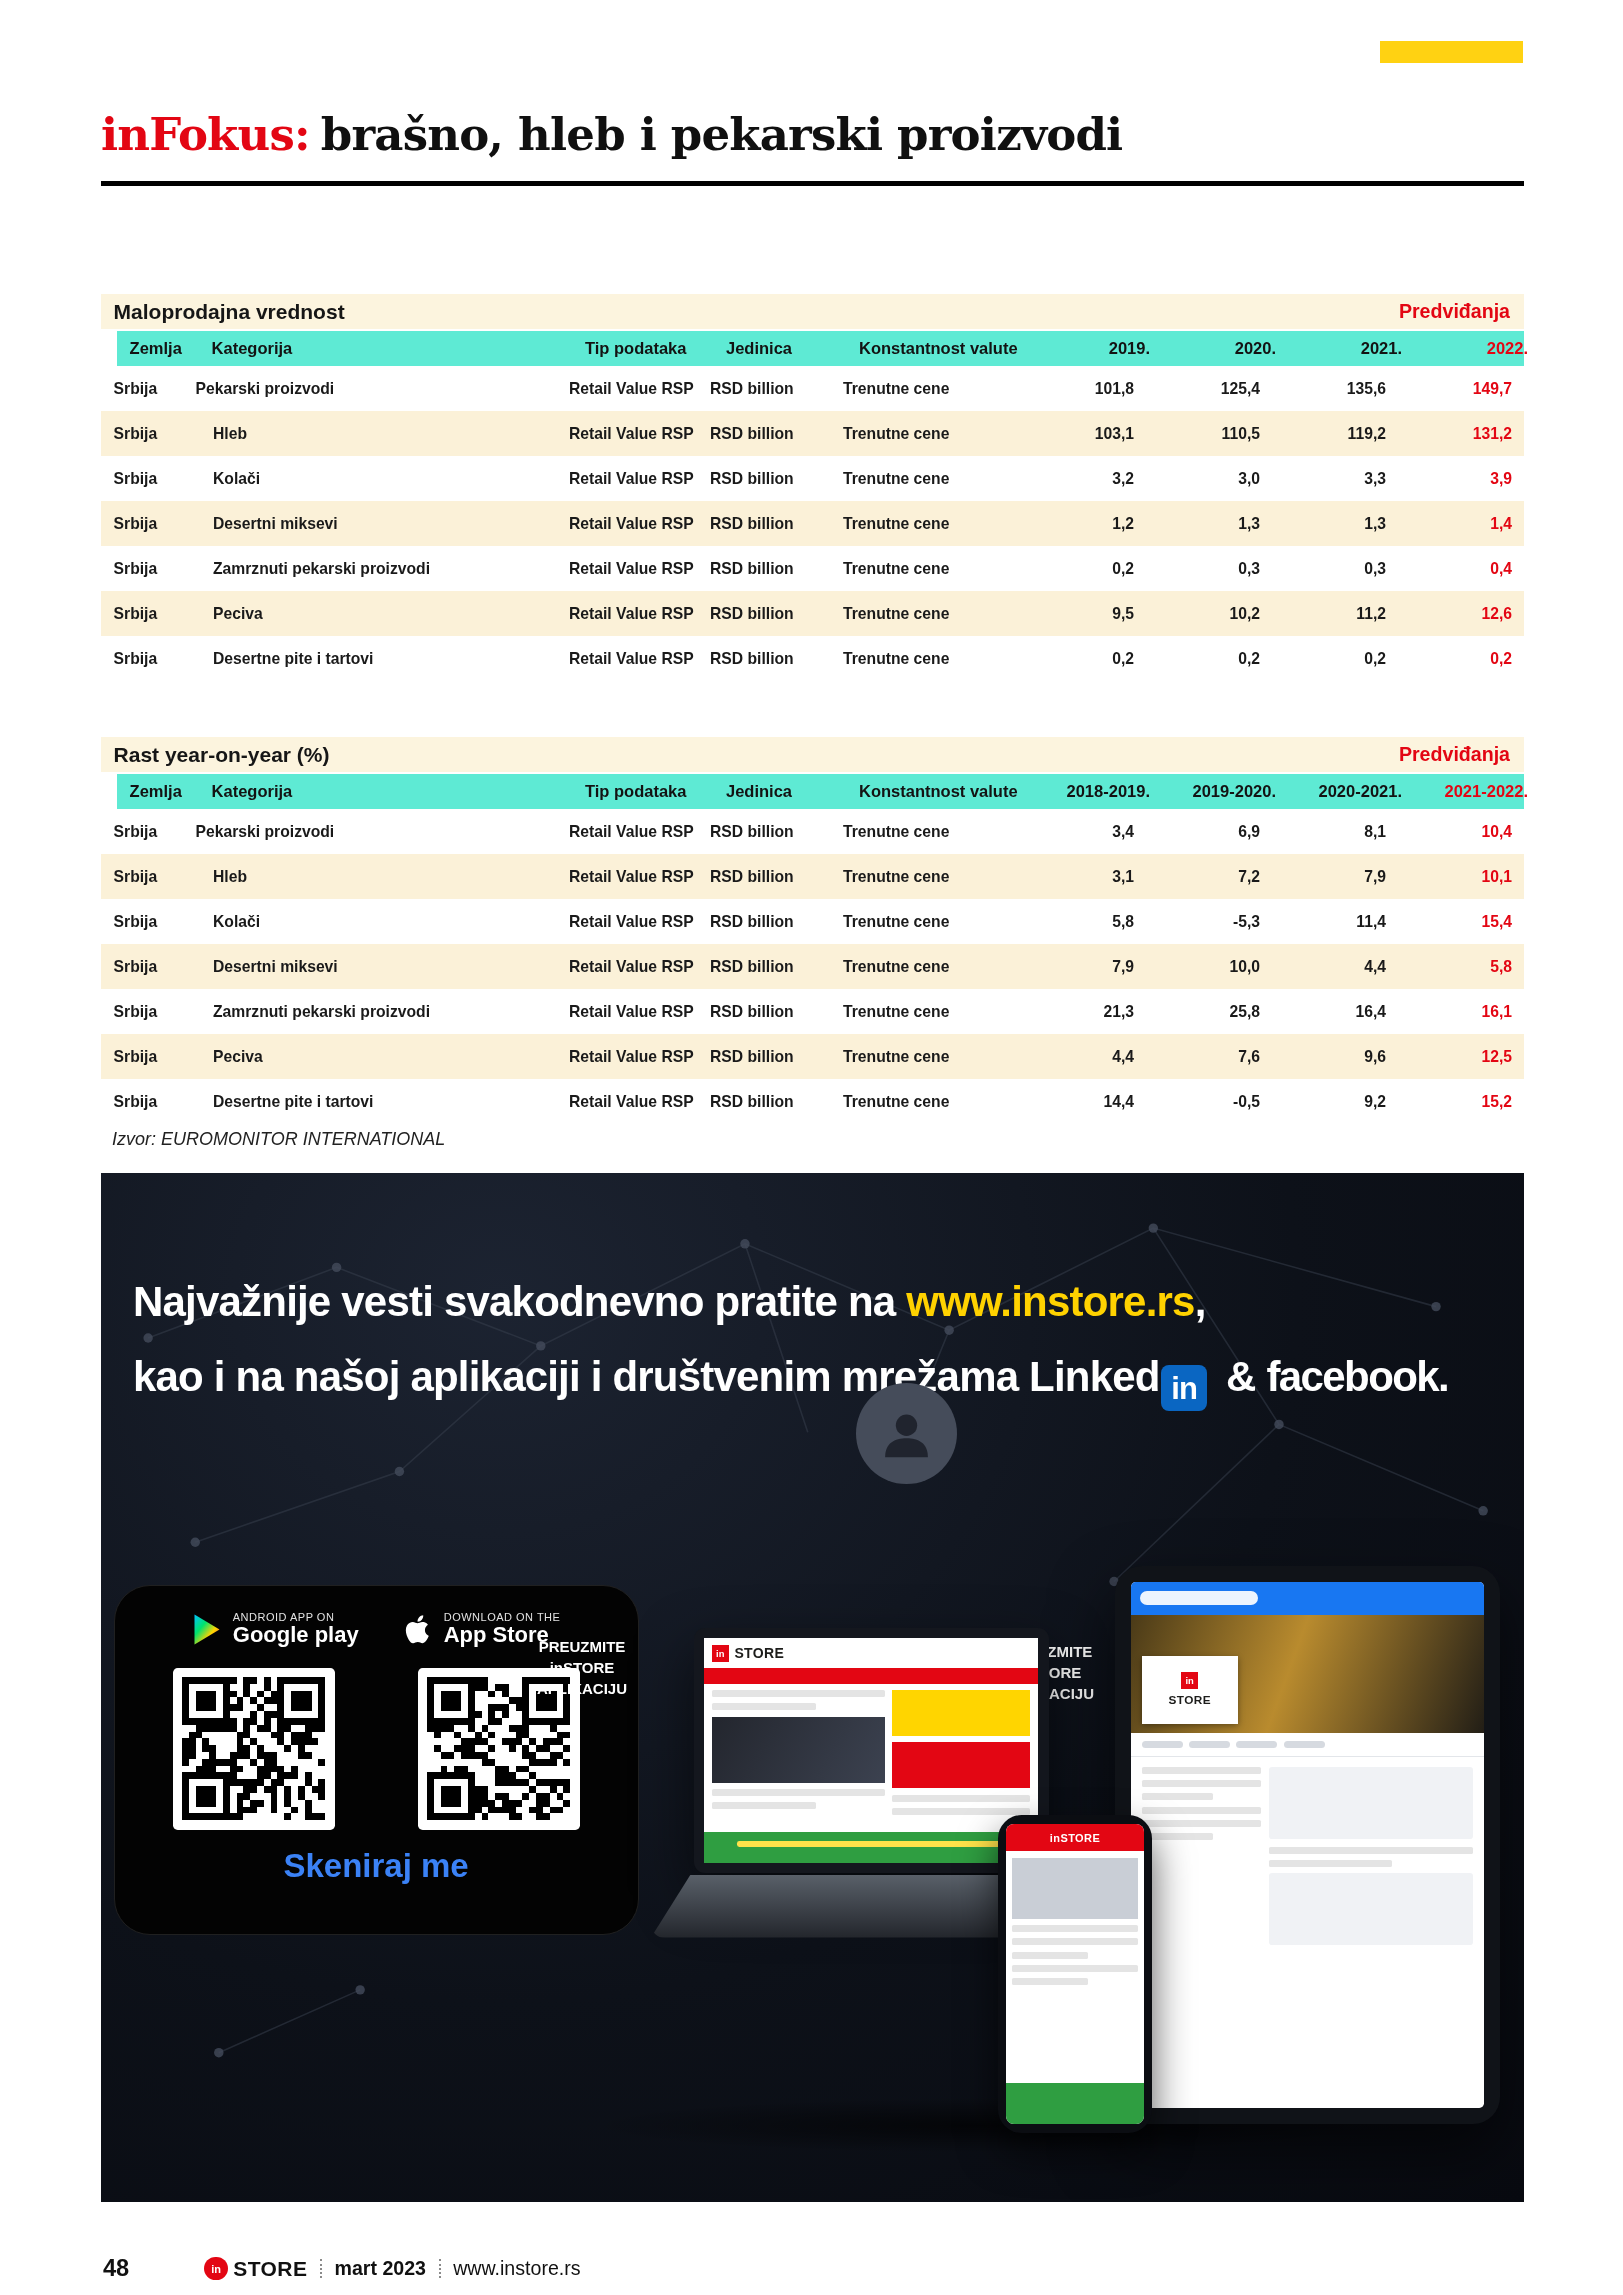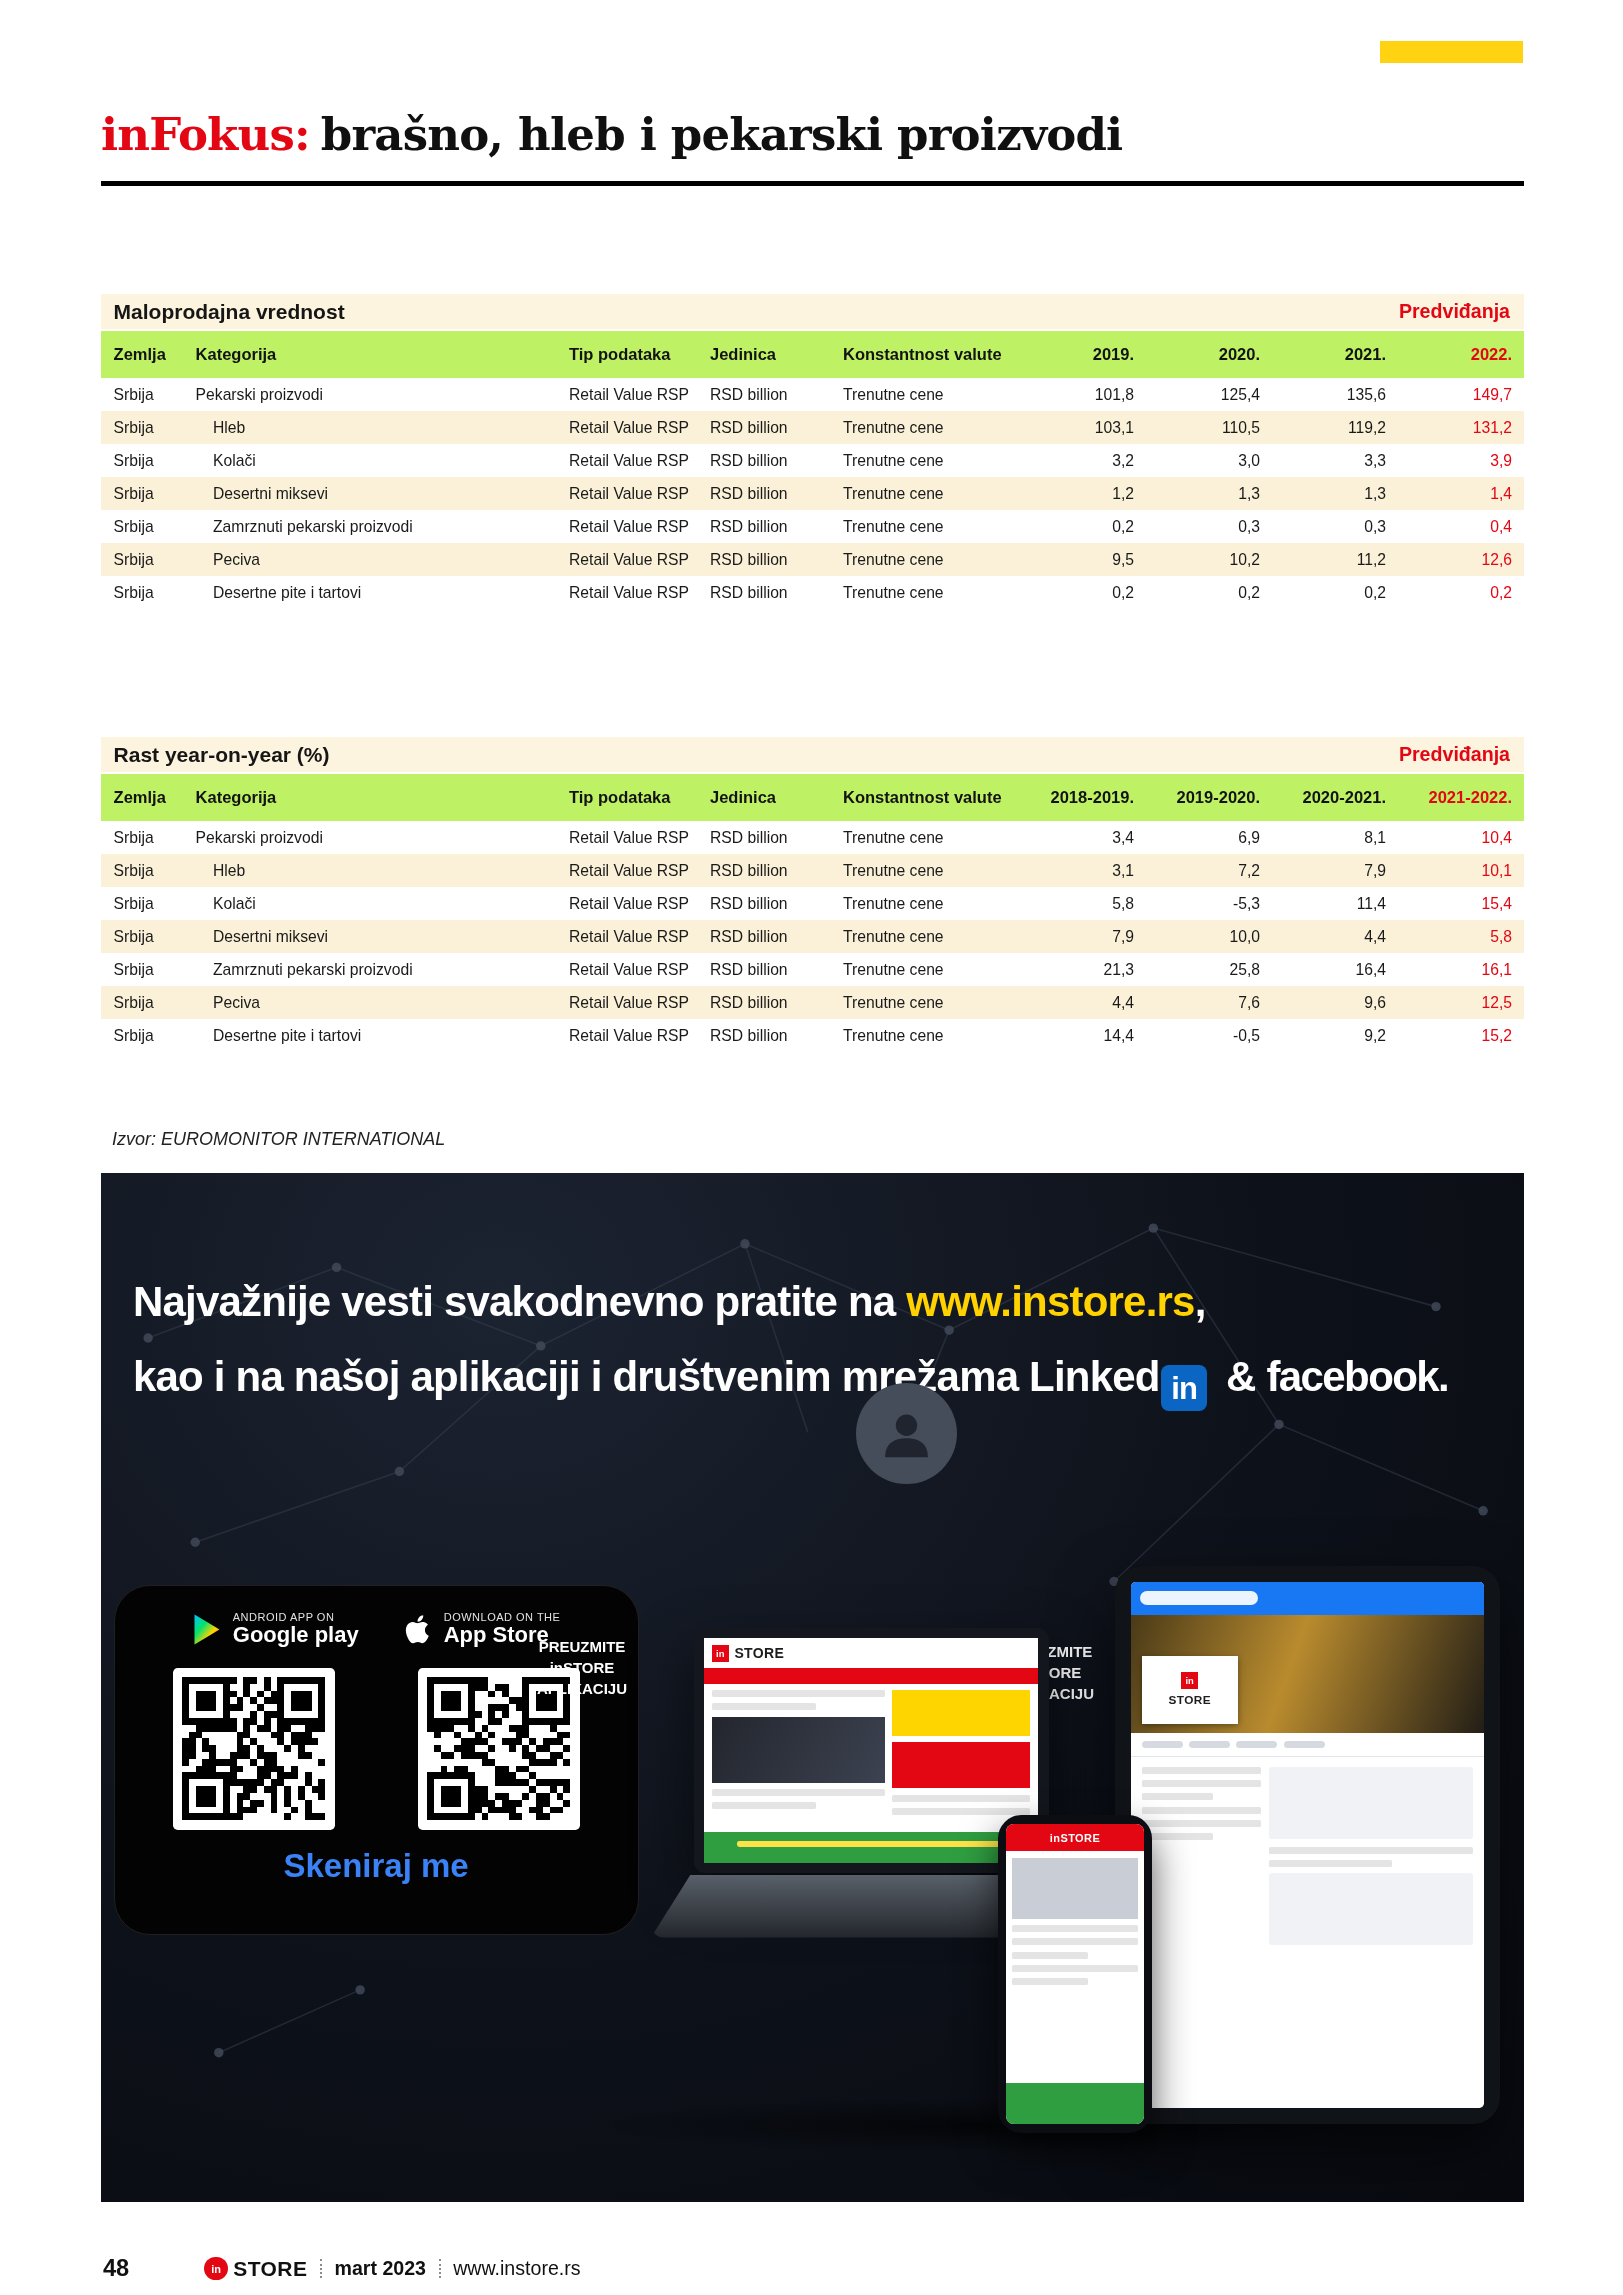--- a/index.html
+++ b/index.html
@@ -17,22 +17,22 @@
 
   
   .tbl{position:absolute;left:101px;width:1423px;}
   #tbl0{top:294px;}
   #tbl1{top:737px;}
   .tband{height:35px;background:#FCF4DE;display:flex;align-items:center;justify-content:space-between;
          padding:0 14px 0 12.6px;box-sizing:border-box;}
   .tband .t{font-size:21px;font-weight:800;color:#161616;}
   .tband .f{font-size:19.6px;font-weight:800;color:#E30613;}
   .grid{display:grid;grid-template-columns:82px 375px 141px 133px 190px 126px 126px 126px 126px;align-items:center;}
-  .thead{margin-top:2.4px;height:47px;background:#bef264;font-size:16.5px;font-weight:700;color:#131313;}
-  .trow{height:33px;font-size:15.7px;font-weight:400;color:#1a1a1a;background:#fff;}
+  .thead{margin-top:2.4px;height:35px;background:#5eead4;font-size:16.5px;font-weight:700;color:#131313;margin-left:16px;}
+  .trow{height:45px;font-size:15.7px;font-weight:700;color:#1a1a1a;background:#fff;}
   .trow.alt{background:#FBF1D8;}
   .c0{padding-left:12.6px;}
   .c1{padding-left:12.6px;}
   .c1.indent{padding-left:30px;}
   .c2,.c3,.c4{padding-left:11px;}
   .c5,.c6,.c7,.c8{text-align:right;padding-right:14px;}
   .c8{color:#E30613;}
   #source-line{position:absolute;left:112px;top:1129px;font-size:18px;font-style:italic;font-weight:500;color:#222;}
 
   

